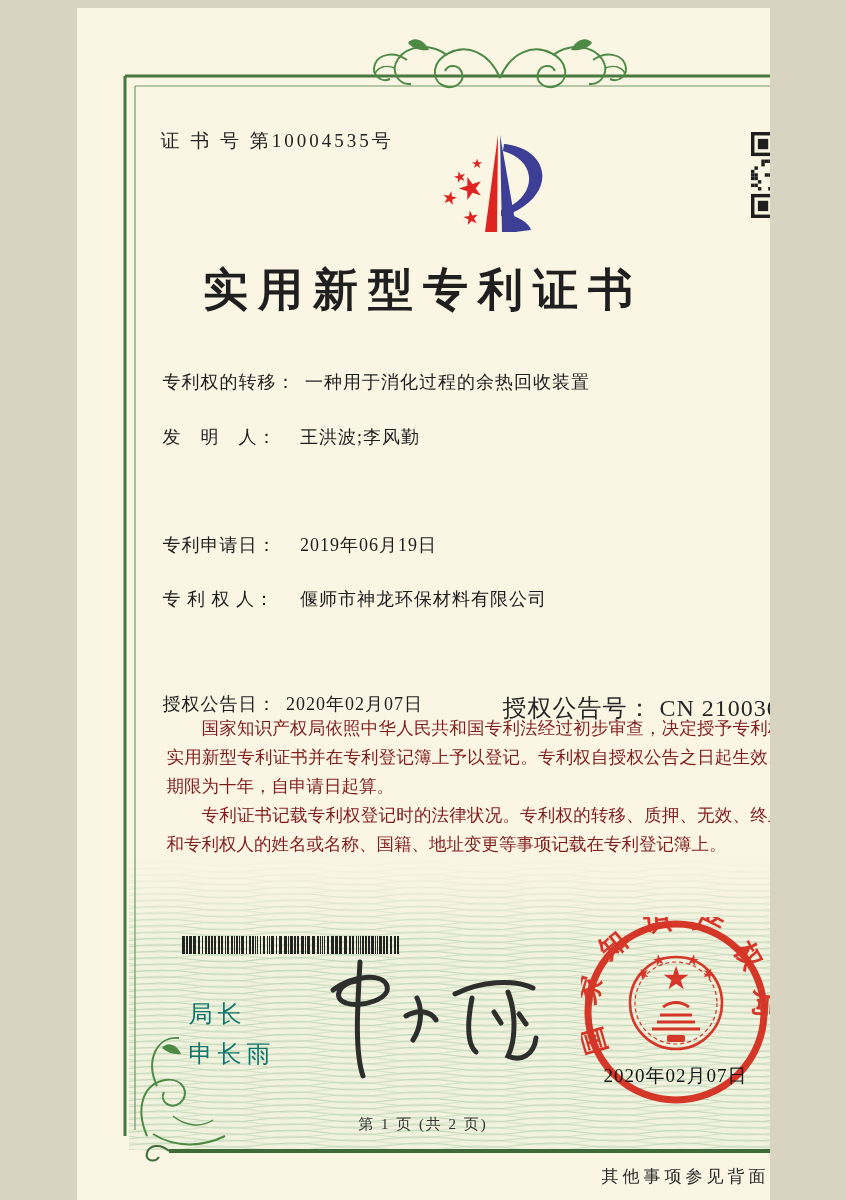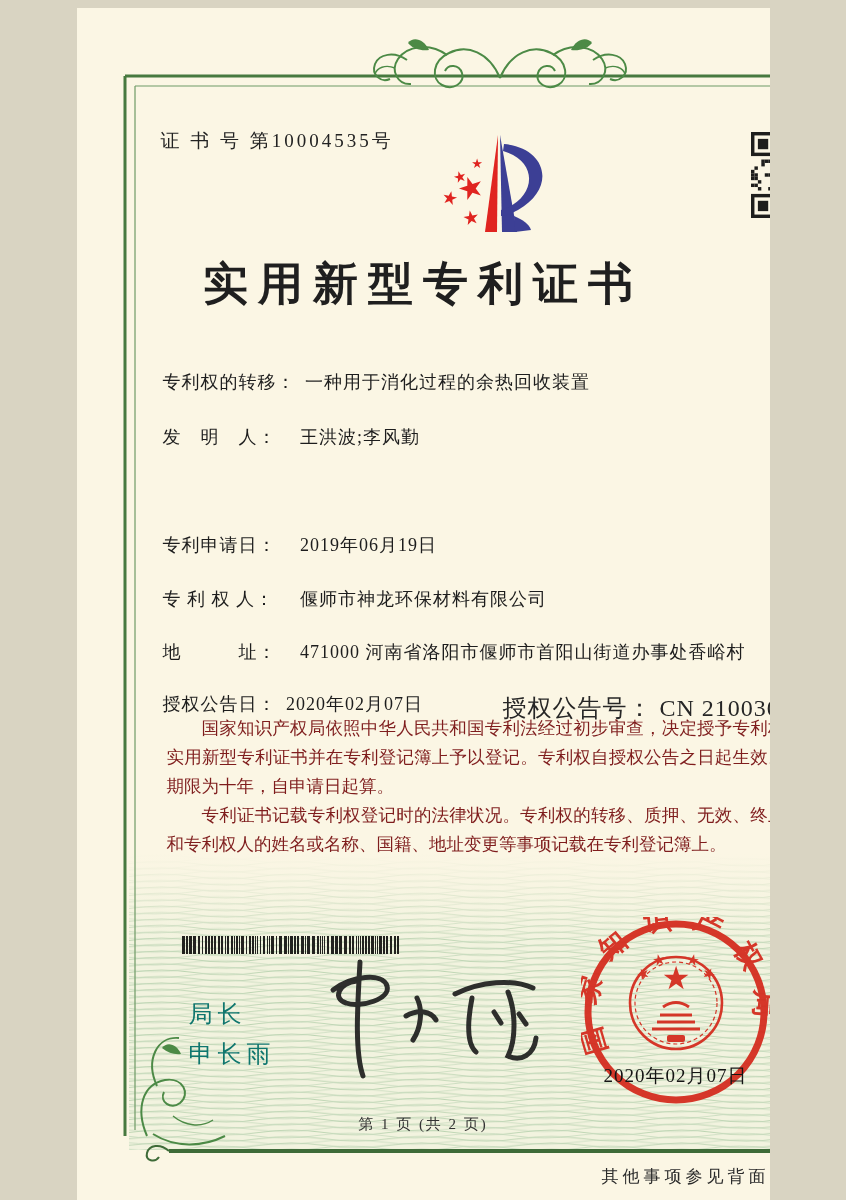--- a/index.html
+++ b/index.html
@@ -1,21 +1,21 @@
 <!DOCTYPE html>
 <html><head>
 <meta charset="utf-8">
 <style>
   html,body{margin:0;padding:0;background:#d9d4c2;}
   #page{position:relative;width:693px;height:1200px;margin:8px auto;background:#fbf6e4;
         font-family:"Liberation Serif","DejaVu Serif",serif;color:#262626;overflow:hidden;}
   .abs{position:absolute;}
   svg{display:block;}
   .cert-no{top:120px;left:84px;font-size:19px;letter-spacing:3px;color:#222;}
-  .title{top:246px;left:0;width:100%;text-align:center;font-size:45px;font-weight:700;
+  .title{top:252px;left:0;width:100%;text-align:center;font-size:45px;font-weight:700;
          letter-spacing:10px;color:#1f1f1f;}
   .frow{left:86px;font-size:18px;letter-spacing:1px;white-space:nowrap;}
   .frow .lab{display:inline-block;min-width:128px;color:#1d1d1d;}
   .frow .val{margin-left:4px;color:#1d1d1d;}
   .grant-right{left:426px;font-size:24px;letter-spacing:1px;white-space:nowrap;}
   .bodytext{top:706px;left:90px;width:672px;}
   .bodytext p{margin:0;text-indent:2em;font-size:17.5px;line-height:29px;
               text-align:justify;color:#7f1d1d;}
   .director{left:112px;font-size:24px;letter-spacing:5px;color:#0f766e;}
   .seal-date{top:1055px;left:527px;font-size:19px;letter-spacing:1px;color:#141414;z-index:6;}
@@ -315,24 +315,20 @@
     <span class="val">王洪波;李风勤</span>
   </div>
   <div class="abs z2 frow" style="top:525px;">
     <span class="lab">专利申请日：</span>
     <span class="val">2019年06月19日</span>
   </div>
   <div class="abs z2 frow" style="top:579px;">
     <span class="lab">专 利 权 人：</span>
     <span class="val">偃师市神龙环保材料有限公司</span>
   </div>
-  <div class="abs z2 frow" style="top:632px;">
-    <span class="lab">地　　　址：</span>
-    <span class="val">471000 河南省洛阳市偃师市首阳山街道办事处香峪村</span>
-  </div>
 
   <div class="abs z2 frow" style="top:684px;">
     <span class="lab" style="min-width:0;">授权公告日：</span>
     <span class="val">2020年02月07日</span>
   </div>
   <div class="abs z2 grant-right" style="top:684px;">
     <span class="lab">授权公告号：</span>
     <span class="val">CN 210030470 U</span>
   </div>
 

